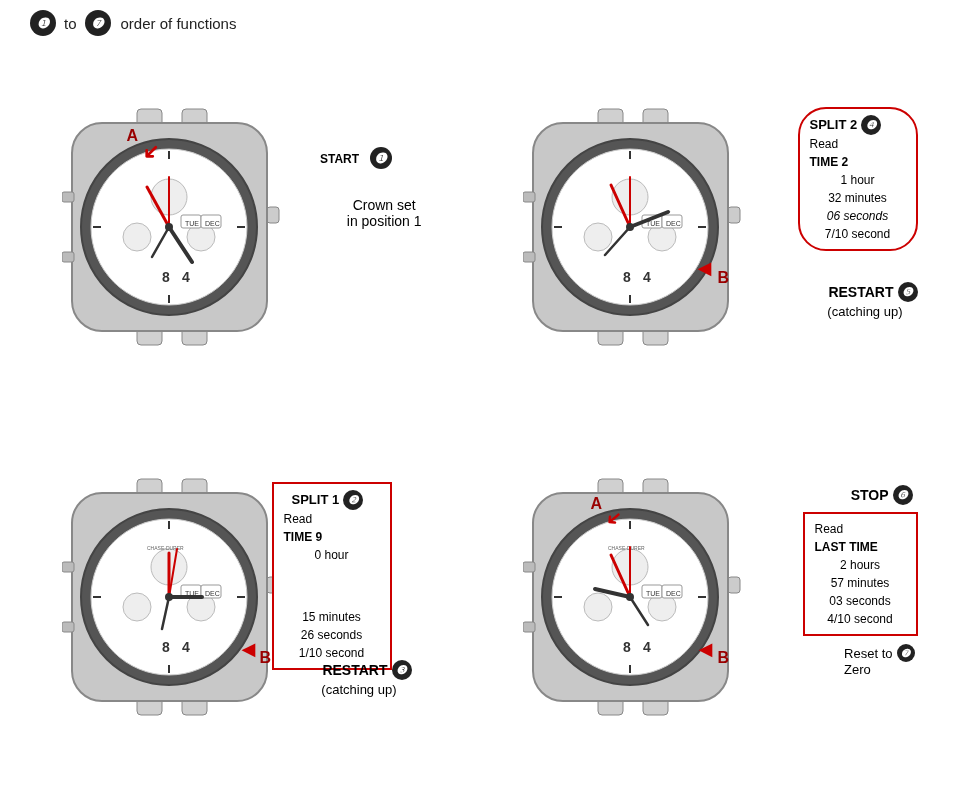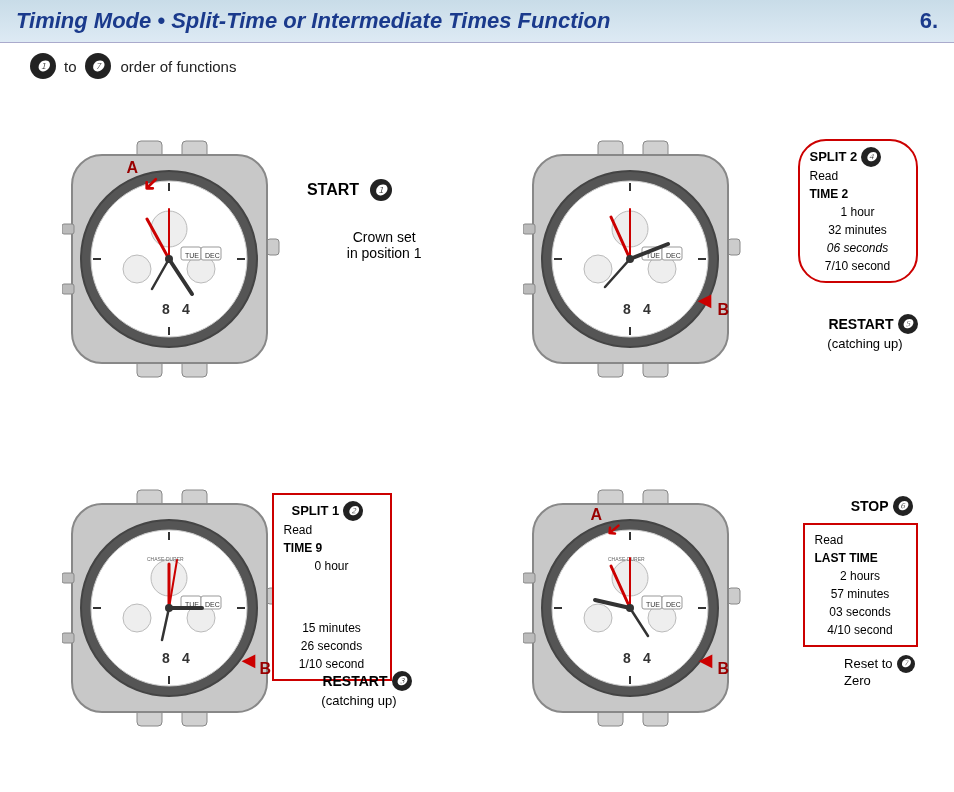--- a/index.html
+++ b/index.html
@@ -106,24 +106,20 @@
       font-size: 12px;
       line-height: 1.5;
       min-width: 110px;
     }
   </style>
 </head>
 <body>
 
 <div class="page">
 
-  <div class="header">
-    <div class="header-title">Timing Mode • Split-Time or Intermediate Times Function</div>
-    <div class="header-num">6.</div>
-  </div>
 
   <div class="instruction-row">
     <div class="instr-left">
       <span class="step-circle large">❶</span>
       <span style="margin:0 4px;">to</span>
       <span class="step-circle large">❼</span>
       <span style="margin-left:6px;">order of functions</span>
     </div>
   </div>
 
@@ -175,21 +171,21 @@
             <rect x="0" y="85" width="12" height="10" rx="2" fill="#bbb" stroke="#888" stroke-width="1"></rect>
             <rect x="0" y="145" width="12" height="10" rx="2" fill="#bbb" stroke="#888" stroke-width="1"></rect>
           </svg>
         </div>
 
         <div style="position:absolute; left:95px; top:30px; color:#990000; font-weight:bold; font-size:16px;">A</div>
 
         <div style="position:absolute; left:110px; top:42px; color:#cc0000; font-size:22px; transform:rotate(135deg);">➜</div>
 
         <div style="position:absolute; right:60px; top:50px; text-align:left;">
-          <span style="font-weight:bold; font-size:16px;">START</span>
+          <span style="font-weight:bold; font-size:12px;">START</span>
           <span class="step-circle" style="margin-left:6px; font-size:14px; width:22px; height:22px;">❶</span>
         </div>
 
         <div style="position:absolute; right:30px; top:100px; text-align:center; font-size:14px;">
           <div>Crown set</div>
           <div>in position 1</div>
         </div>
       </div>
     </div>
 

